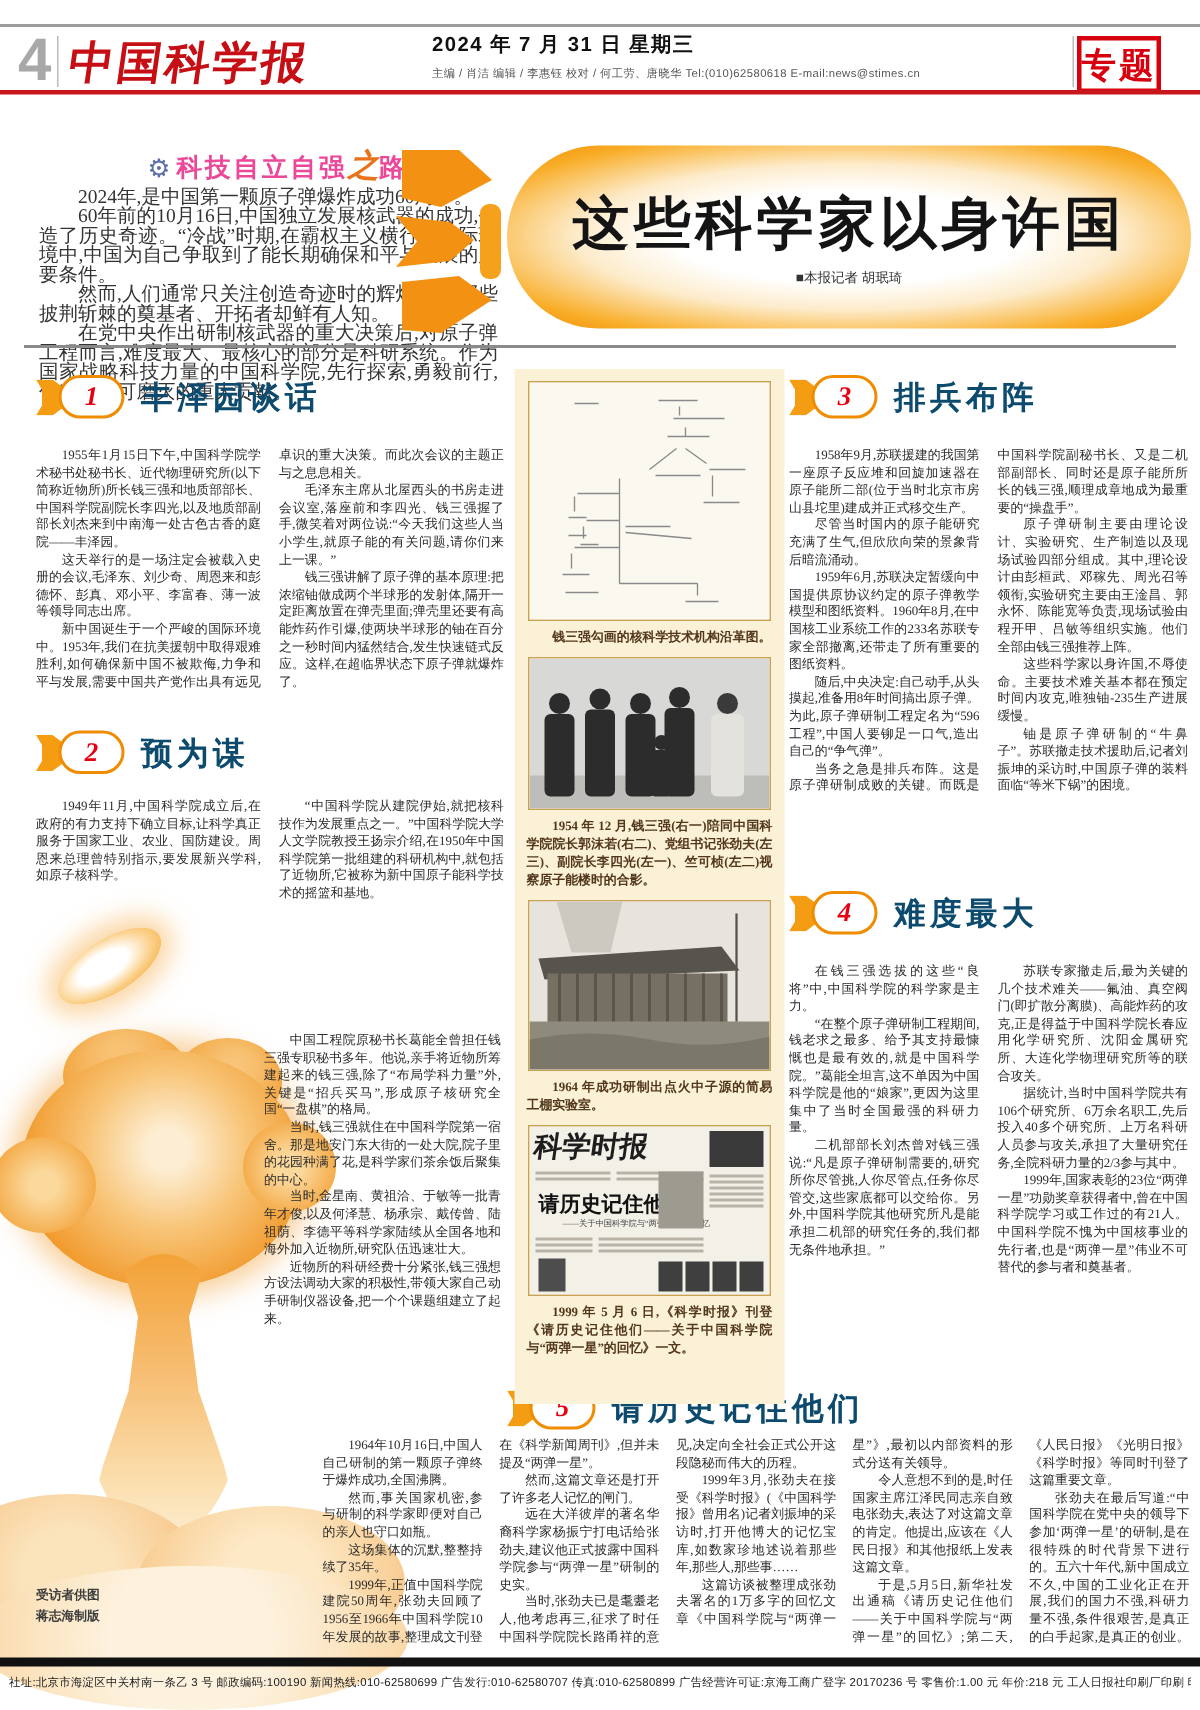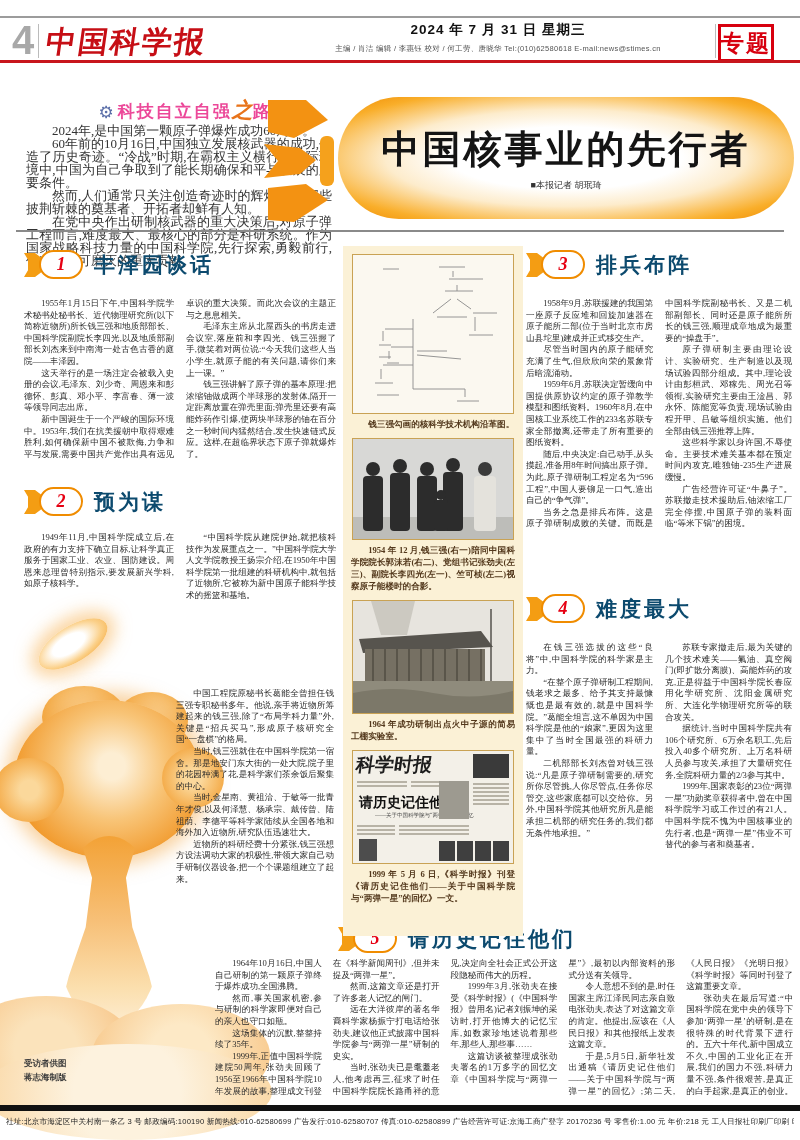--- a/index.html
+++ b/index.html
@@ -6,21 +6,21 @@
   #page{position:relative;width:800px;height:1140px;background:#fff;margin:0 auto;overflow:hidden;
         font-family:"Liberation Serif",serif;color:#222;}
   .abs{position:absolute;}
   
   .rule-grey-top{left:0;top:16px;width:800px;height:2px;background:#9c9c9c;}
   .rule-red{left:0;top:60px;width:800px;height:3px;background:#c8161d;}
   .page-num{left:12px;top:18px;font:700 40px "Liberation Sans",sans-serif;color:#a8a8a8;}
   .vline1{left:38px;top:24px;width:1px;height:34px;background:#bbb;}
   .masthead{left:46px;top:22px;font-family:"DejaVu Serif",serif;font-weight:900;font-size:30px;
             color:#c60e15;transform:skewX(-8deg);letter-spacing:2px;white-space:nowrap;}
-  .head-right{right:92px;top:21px;width:420px;text-align:center;}
+  .head-right{right:92px;top:21px;width:420px;text-align:left;}
   .head-date{font:700 13.5px "Liberation Sans",sans-serif;color:#111;letter-spacing:1px;}
   .head-staff{font:400 7.5px "Liberation Sans",sans-serif;color:#555;margin-top:5px;letter-spacing:.3px;}
   .vline2{right:84px;top:24px;width:1px;height:34px;background:#bbb;}
   .edition-box{right:26px;top:24px;width:50px;height:32px;border:3px solid #d7000f;color:#d7000f;
                font:900 23px "Liberation Sans",sans-serif;display:flex;align-items:center;justify-content:center;
                letter-spacing:2px;}
   
   .series-logo{left:60px;top:96px;width:250px;text-align:center;white-space:nowrap;}
   .gear{color:#5a6ea8;font-size:17px;vertical-align:-1px;}
   .series-blue{font:900 17px "Liberation Sans",sans-serif;color:#ec4899;letter-spacing:2px;}
@@ -109,21 +109,21 @@
 
   <div class="abs bomb-tail">
     <svg width="84" height="126" viewBox="0 0 84 126">
       <polygon points="6,2 44,2 66,22 32,40 6,34" fill="#f39212"></polygon>
       <polygon points="2,46 38,50 54,62 38,76 2,80 16,63" fill="#f39212"></polygon>
       <polygon points="6,90 44,86 66,102 32,124 6,122" fill="#f39212"></polygon>
       <rect x="58" y="38" width="14" height="50" rx="6" fill="#f5a11c"></rect>
     </svg>
   </div>
   <div class="abs bomb-body">
-    <div class="bomb-title">中国核事业的先行者</div>
+    <div class="bomb-title">这些科学家以身许国</div>
     <div class="bomb-byline">■本报记者 胡珉琦</div>
   </div>
   <div class="abs rule-banner"></div>
 
   <div class="abs sec-head" style="left:24px;top:250px;">
     <div class="badge">
       <div class="fins"></div>
       <div class="pill">
           <span class="num">1</span>
         </div>
@@ -270,21 +270,21 @@
     <div class="sec-title">排兵布阵</div>
   </div>
   <div class="abs body-txt cols2" style="left:526px;top:298px;width:266px;height:290px;">
       <p>1958年9月,苏联援建的我国第一座原子反应堆和回旋加速器在原子能所二部(位于当时北京市房山县坨里)建成并正式移交生产。</p>
       <p>尽管当时国内的原子能研究充满了生气,但欣欣向荣的景象背后暗流涌动。</p>
       <p>1959年6月,苏联决定暂缓向中国提供原协议约定的原子弹教学模型和图纸资料。1960年8月,在中国核工业系统工作的233名苏联专家全部撤离,还带走了所有重要的图纸资料。</p>
       <p>随后,中央决定:自己动手,从头摸起,准备用8年时间搞出原子弹。为此,原子弹研制工程定名为“596工程”,中国人要铆足一口气,造出自己的“争气弹”。</p>
       <p>当务之急是排兵布阵。这是原子弹研制成败的关键。而既是中国科学院副秘书长、又是二机部副部长、同时还是原子能所所长的钱三强,顺理成章地成为最重要的“操盘手”。</p>
       <p>原子弹研制主要由理论设计、实验研究、生产制造以及现场试验四部分组成。其中,理论设计由彭桓武、邓稼先、周光召等领衔,实验研究主要由王淦昌、郭永怀、陈能宽等负责,现场试验由程开甲、吕敏等组织实施。他们全部由钱三强推荐上阵。</p>
       <p>这些科学家以身许国,不辱使命。主要技术难关基本都在预定时间内攻克,唯独铀-235生产进展缓慢。</p>
-      <p>广告经营许可证“牛鼻子”。苏联撤走技术援助后,铀浓缩工厂完全停摆,中国原子弹的装料面临“等米下锅”的困境。</p>
+      <p>铀是原子弹研制的“牛鼻子”。苏联撤走技术援助后,记者刘振坤的采访时,中国原子弹的装料面临“等米下锅”的困境。</p>
     </div>
 
   <div class="abs sec-head" style="left:526px;top:594px;">
     <div class="badge">
       <div class="fins"></div>
       <div class="pill">
           <span class="num">4</span>
         </div>
     </div>
     <div class="sec-title">难度最大</div>

